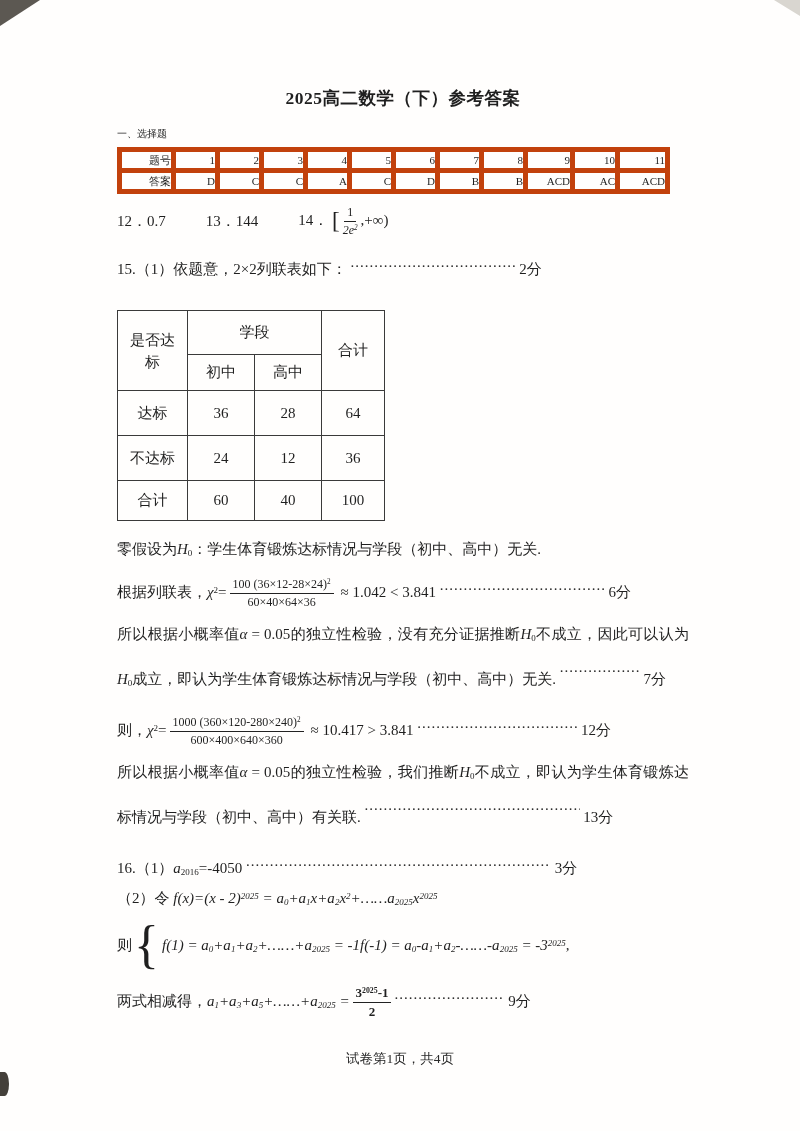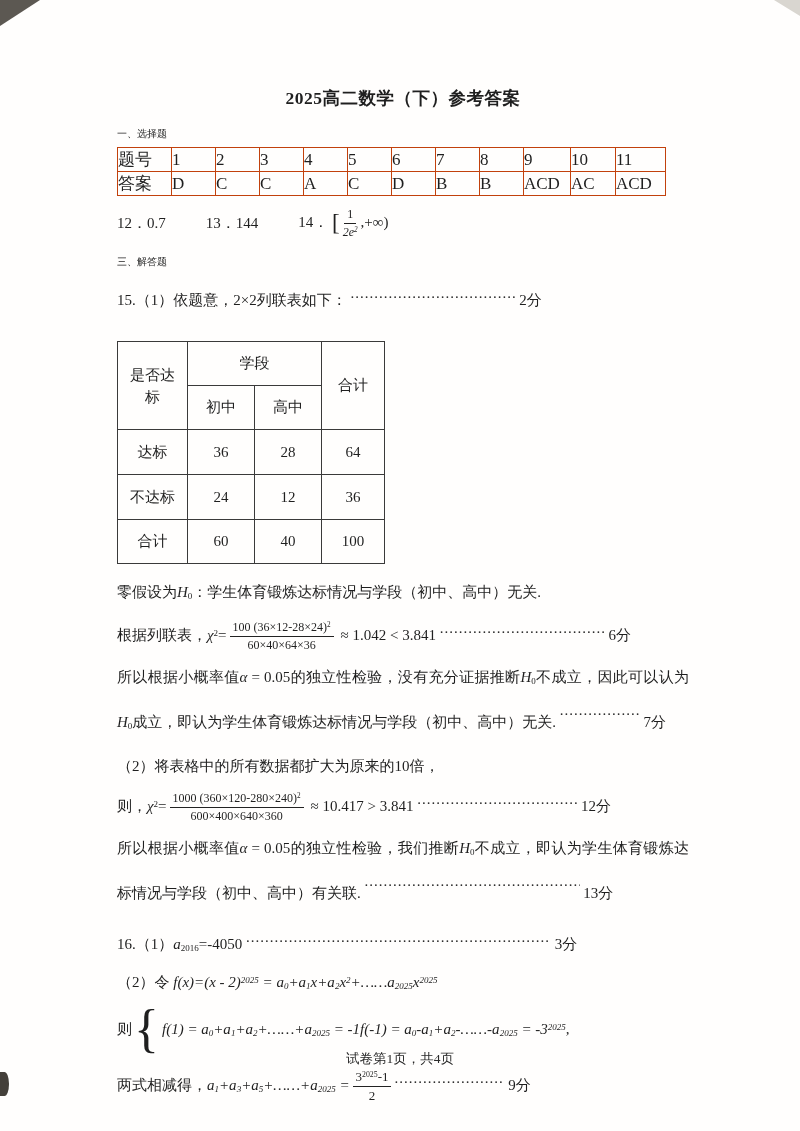--- a/index.html
+++ b/index.html
@@ -27,46 +27,46 @@
 
   .title { padding-top: 86px; text-align: center; font-size: 17.5px; font-weight: bold; letter-spacing: .5px; }
 
   .sec-heading { font-size: 10px; }
   .h-choice { margin-top: 17px; }
   .h-blank  { margin-top: 20px; }
   .h-solve  { margin-top: 15px; }
 
   table { border-collapse: collapse; }
   .choice-table { margin-top: 6px; table-layout: fixed; width: 548px; }
-  .choice-table td { border: 1px solid #c2410c; text-align: left; height: 21px; font-size: 17px; padding: 0; }
+  .choice-table td { border: 5px solid #c2410c; text-align: right; height: 21px; font-size: 11px; padding: 0; }
 
   .blank-row { margin-top: 11px; display: flex; align-items: center; }
   .blank-item { white-space: nowrap; }
   .blank-gap { width: 40px; }
   .bracket { font-size: 23px; line-height: 1; vertical-align: -3px; font-weight: 400; }
 
   .frac { display: inline-flex; flex-direction: column; align-items: center; vertical-align: middle; margin: 0 3px; font-size: 12px; line-height: 1.25; }
   .frac .num { border-bottom: 1px solid #222; padding: 0 3px 1px; white-space: nowrap; }
   .frac .den { padding-top: 1px; white-space: nowrap; }
   .frac-sm { font-size: 12px; }
-  .frac-md { font-size: 13px; }
+  .frac-md { font-size: 13px; font-weight: bold; }
 
   sup { font-size: .6em; vertical-align: .5em; line-height: 0; }
   sub { font-size: .6em; vertical-align: -.25em; line-height: 0; }
 
   .line { margin-top: 12px; line-height: 24px; }
   .para { margin-top: 8px; line-height: 33px; text-align: justify; }
 
   .dots { display: inline-block; overflow: hidden; white-space: nowrap; vertical-align: baseline; letter-spacing: 1px; color: #2a2a2a; }
   .w80 { width: 80px; } .w110 { width: 110px; } .w160 { width: 160px; }
   .w165 { width: 165px; } .w215 { width: 215px; } .w305 { width: 305px; }
   .score { white-space: nowrap; }
 
   .ct { margin-top: 29px; table-layout: fixed; width: 267px; }
-  .ct td { border: 1px solid #3a3a3a; text-align: center; font-size: 15px; padding: 12px 6px; }
+  .ct td { border: 1px solid #3a3a3a; text-align: center; font-size: 15px; padding: 0 6px; }
   .ct .r-head1 td { height: 44px; }
   .ct .r-head2 td { height: 36px; }
   .ct .r-data td  { height: 45px; }
   .ct .r-last td  { height: 40px; }
   .ct .corner { line-height: 22px; padding: 0 12px; }
 
   .math { font-style: italic; }
 
   .sysrow { margin-top: 6px; display: flex; align-items: center; }
   .brace { font-size: 52px; font-weight: 300; line-height: 58px; margin: 0 3px 0 2px; }
@@ -144,21 +144,20 @@
       <span class="blank-gap"></span>
       <span class="blank-item">
         <span>14．</span>
         <span class="bracket">[</span><span class="frac frac-sm">
             <span class="num">1</span>
             <span class="den math">2<i>e</i><sup>2</sup></span>
           </span><span>,+∞)</span>
       </span>
     </div>
 
-    <div class="sec-heading h-solve">三、解答题</div>
 
     <div class="line">
       <span>15.（1）依题意，2×2列联表如下：</span>
       <span class="dots w165">..........................................................................................................................................................</span>
       <span class="score">2分</span>
     </div>
 
     <table class="ct">
       <colgroup>
         <col style="width:70px">
@@ -210,23 +209,20 @@
       <span class="dots w165">..........................................................................................................................................................</span>
       <span class="score">6分</span>
     </div>
 
     <p class="para">
       <span>所以根据小概率值<i>α</i> = 0.05的独立性检验，没有充分证据推断<i>H</i><sub>0</sub>不成立，因此可以认为<i>H</i><sub>0</sub>成立，即认为学生体育锻炼达标情况与学段（初中、高中）无关.</span>
       <span class="dots w80">..........................................................................................................................................................</span>
       <span class="score">7分</span>
     </p>
 
-    <div class="line" style="margin-top:6px">
-      <span>（2）将表格中的所有数据都扩大为原来的10倍，</span>
-    </div>
 
     <div class="line" style="margin-top:9px">
       <span>则，<i>χ</i><sup>2</sup>=</span><span class="frac frac-sm">
           <span class="num">1000 (360×120-280×240)<sup>2</sup></span>
           <span class="den">600×400×640×360</span>
         </span>
       <span>≈ 10.417 &gt; 3.841</span>
       <span class="dots w160">..........................................................................................................................................................</span>
       <span class="score">12分</span>
     </div>
@@ -236,21 +232,21 @@
       <span class="dots w215">..........................................................................................................................................................</span>
       <span class="score">13分</span>
     </p>
 
     <div class="line" style="margin-top:8px">
       <span>16.（1）<i>a</i><sub>2016</sub>=-4050</span>
       <span class="dots w305">..........................................................................................................................................................</span>
       <span class="score">3分</span>
     </div>
 
-    <div class="line" style="margin-top:14px">
+    <div class="line" style="margin-top:6px">
       <span>（2）令 </span><span class="math">f(x)=(x - 2)<sup>2025</sup> = a<sub>0</sub>+a<sub>1</sub>x+a<sub>2</sub>x<sup>2</sup>+……a<sub>2025</sub>x<sup>2025</sup></span>
     </div>
 
     <div class="sysrow">
       <span>则</span>
       <span class="brace">{</span>
       <span class="syscol">
         <span class="sline math">f(1) = a<sub>0</sub>+a<sub>1</sub>+a<sub>2</sub>+……+a<sub>2025</sub> = -1</span>
         <span class="sline math">f(-1) = a<sub>0</sub>-a<sub>1</sub>+a<sub>2</sub>-……-a<sub>2025</sub> = -3<sup>2025</sup>,</span>
       </span>

